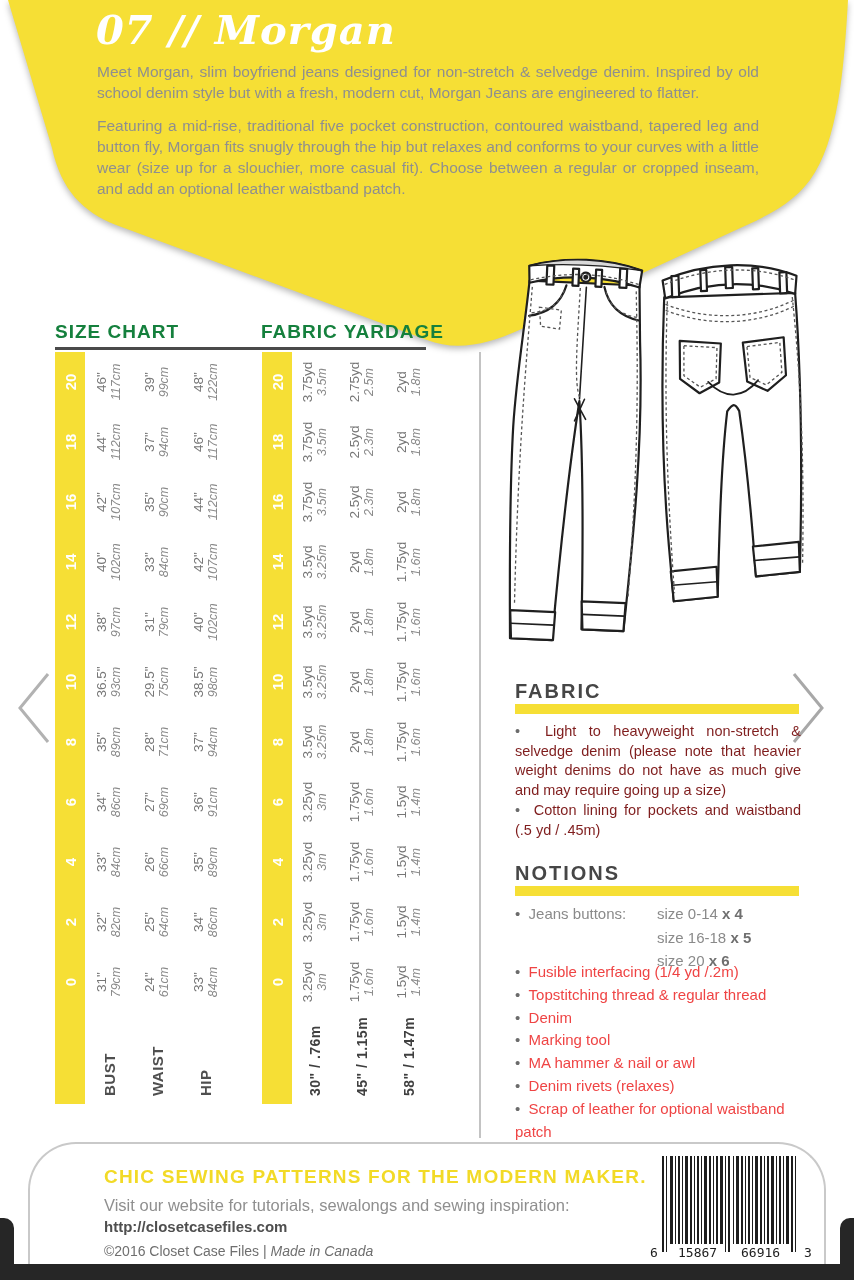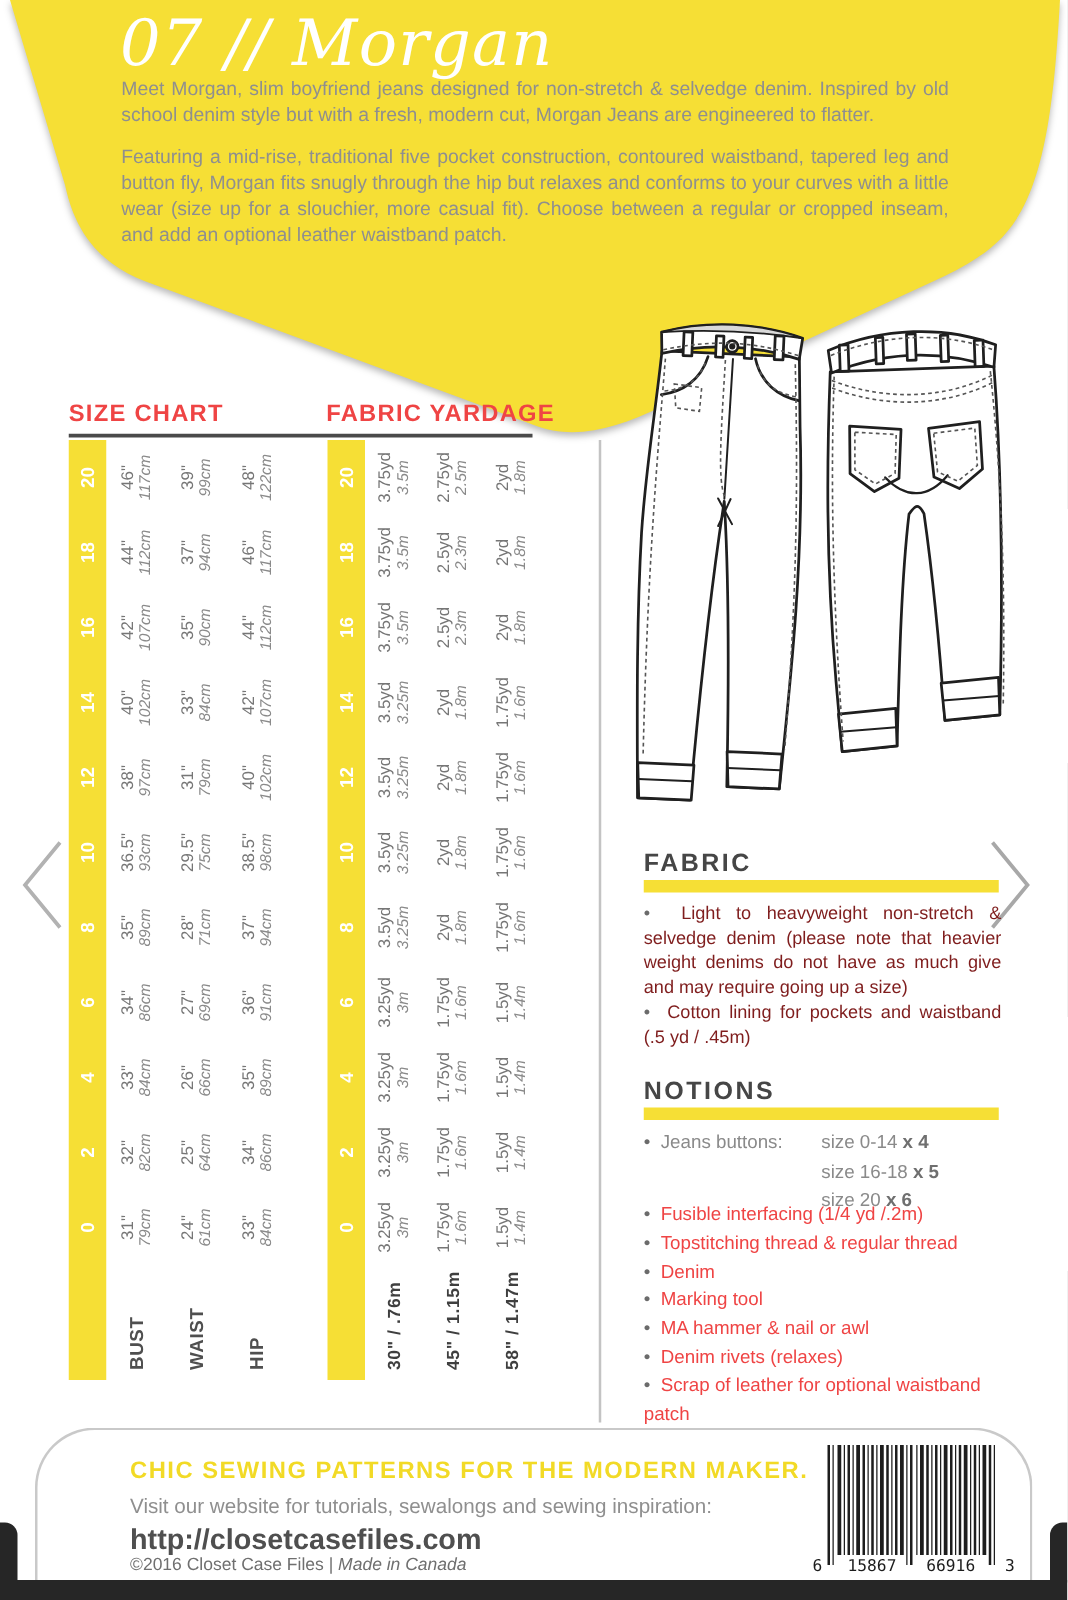--- a/index.html
+++ b/index.html
@@ -2,27 +2,27 @@
 <html><head>
 <meta charset="utf-8">
 <style>
   * { margin:0; padding:0; box-sizing:border-box; }
   html,body { background:#e8e8e8; }
   body { font-family:"Liberation Sans", sans-serif; }
   #canvas { position:relative; width:854px; height:1280px; background:#ffffff; overflow:hidden; margin:0 auto; }
 
   
   #flap-svg { position:absolute; top:0; left:0; filter:drop-shadow(0 3px 3px rgba(0,0,0,.28)); }
-  #pattern-title { position:absolute; left:96px; top:6px; font-family:"DejaVu Serif", serif; font-style:italic; font-weight:normal; font-size:51px; color:#ffffff; letter-spacing:1px;text-align:right; }
+  #pattern-title { position:absolute; left:96px; top:6px; font-family:"DejaVu Serif", serif; font-style:italic; font-weight:bold; font-size:40px; color:#ffffff; letter-spacing:1px;text-align:right; }
   .intro { position:absolute; left:97px; width:662px; font-size:15.5px; line-height:21px; color:#8f8f8f; text-align:justify; }
   #intro-1 { top:61px; }
   #intro-2 { top:115px; }
 
   
-  .tbl-heading { position:absolute; top:321px; font-size:19px; font-weight:bold; letter-spacing:1px; color:#ef4444; }
+  .tbl-heading { position:absolute; top:321px; font-size:19px; font-weight:bold; letter-spacing:1px; color:#15803d; }
   #size-chart-heading { left:55px; }
   #yardage-heading { left:261px; }
   #heading-rule { position:absolute; left:55px; top:347px; width:371px; height:3px; background:#4a4a4a; }
 
   
   .rot-wrap { position:absolute; transform:rotate(-90deg); transform-origin:0 0; }
   #size-chart-table { left:55px; top:1104px; width:752px; height:175px; }
   #yardage-table    { left:262px; top:1104px; width:752px; height:170px; }
   .nat-table { width:100%; height:100%; display:flex; flex-direction:column; }
   .nat-header { display:flex; background:#F6DF35; align-items:center; height:30px; flex:none; }
@@ -61,21 +61,21 @@
   #jeans-back  { position:absolute; left:650px; top:250px; transform:rotate(-2deg); }
 
   
   #footer-card { position:absolute; left:28px; top:1142px; width:798px; height:124px; border:2px solid #c9c9c9; border-bottom:none; border-radius:48px 48px 0 0; background:#ffffff; }
   #footer-strip { position:absolute; left:0; top:1264px; width:854px; height:16px; background:#262626; }
   .footer-wedge { position:absolute; top:1218px; width:14px; height:48px; background:#262626; }
   #wedge-left { left:0; border-radius:0 10px 0 0; }
   #wedge-right { right:0; border-radius:10px 0 0 0; }
   #footer-tagline { position:absolute; left:104px; top:1166px; font-size:19px; font-weight:bold; letter-spacing:1.2px; color:#F2DA26; }
   #footer-visit { position:absolute; left:104px; top:1196px; font-size:16.5px; color:#8f8f8f; }
-  #footer-url { position:absolute; left:104px; top:1218px; font-size:23px; font-weight:bold; color:#4f4f4f; }
+  #footer-url { position:absolute; left:104px; top:1218px; font-size:15px; font-weight:bold; color:#4f4f4f; }
   #footer-copyright { position:absolute; left:104px; top:1243px; font-size:14px; color:#6f6f6f; }
   #footer-made { font-style:italic; }
   #barcode { position:absolute; left:648px; top:1156px; }
   #barcode text { font-family:"DejaVu Sans Mono", monospace; font-size:13px; fill:#1d1d1d; }
 </style>
 </head>
 <body>
 
 <div id="canvas">
 

